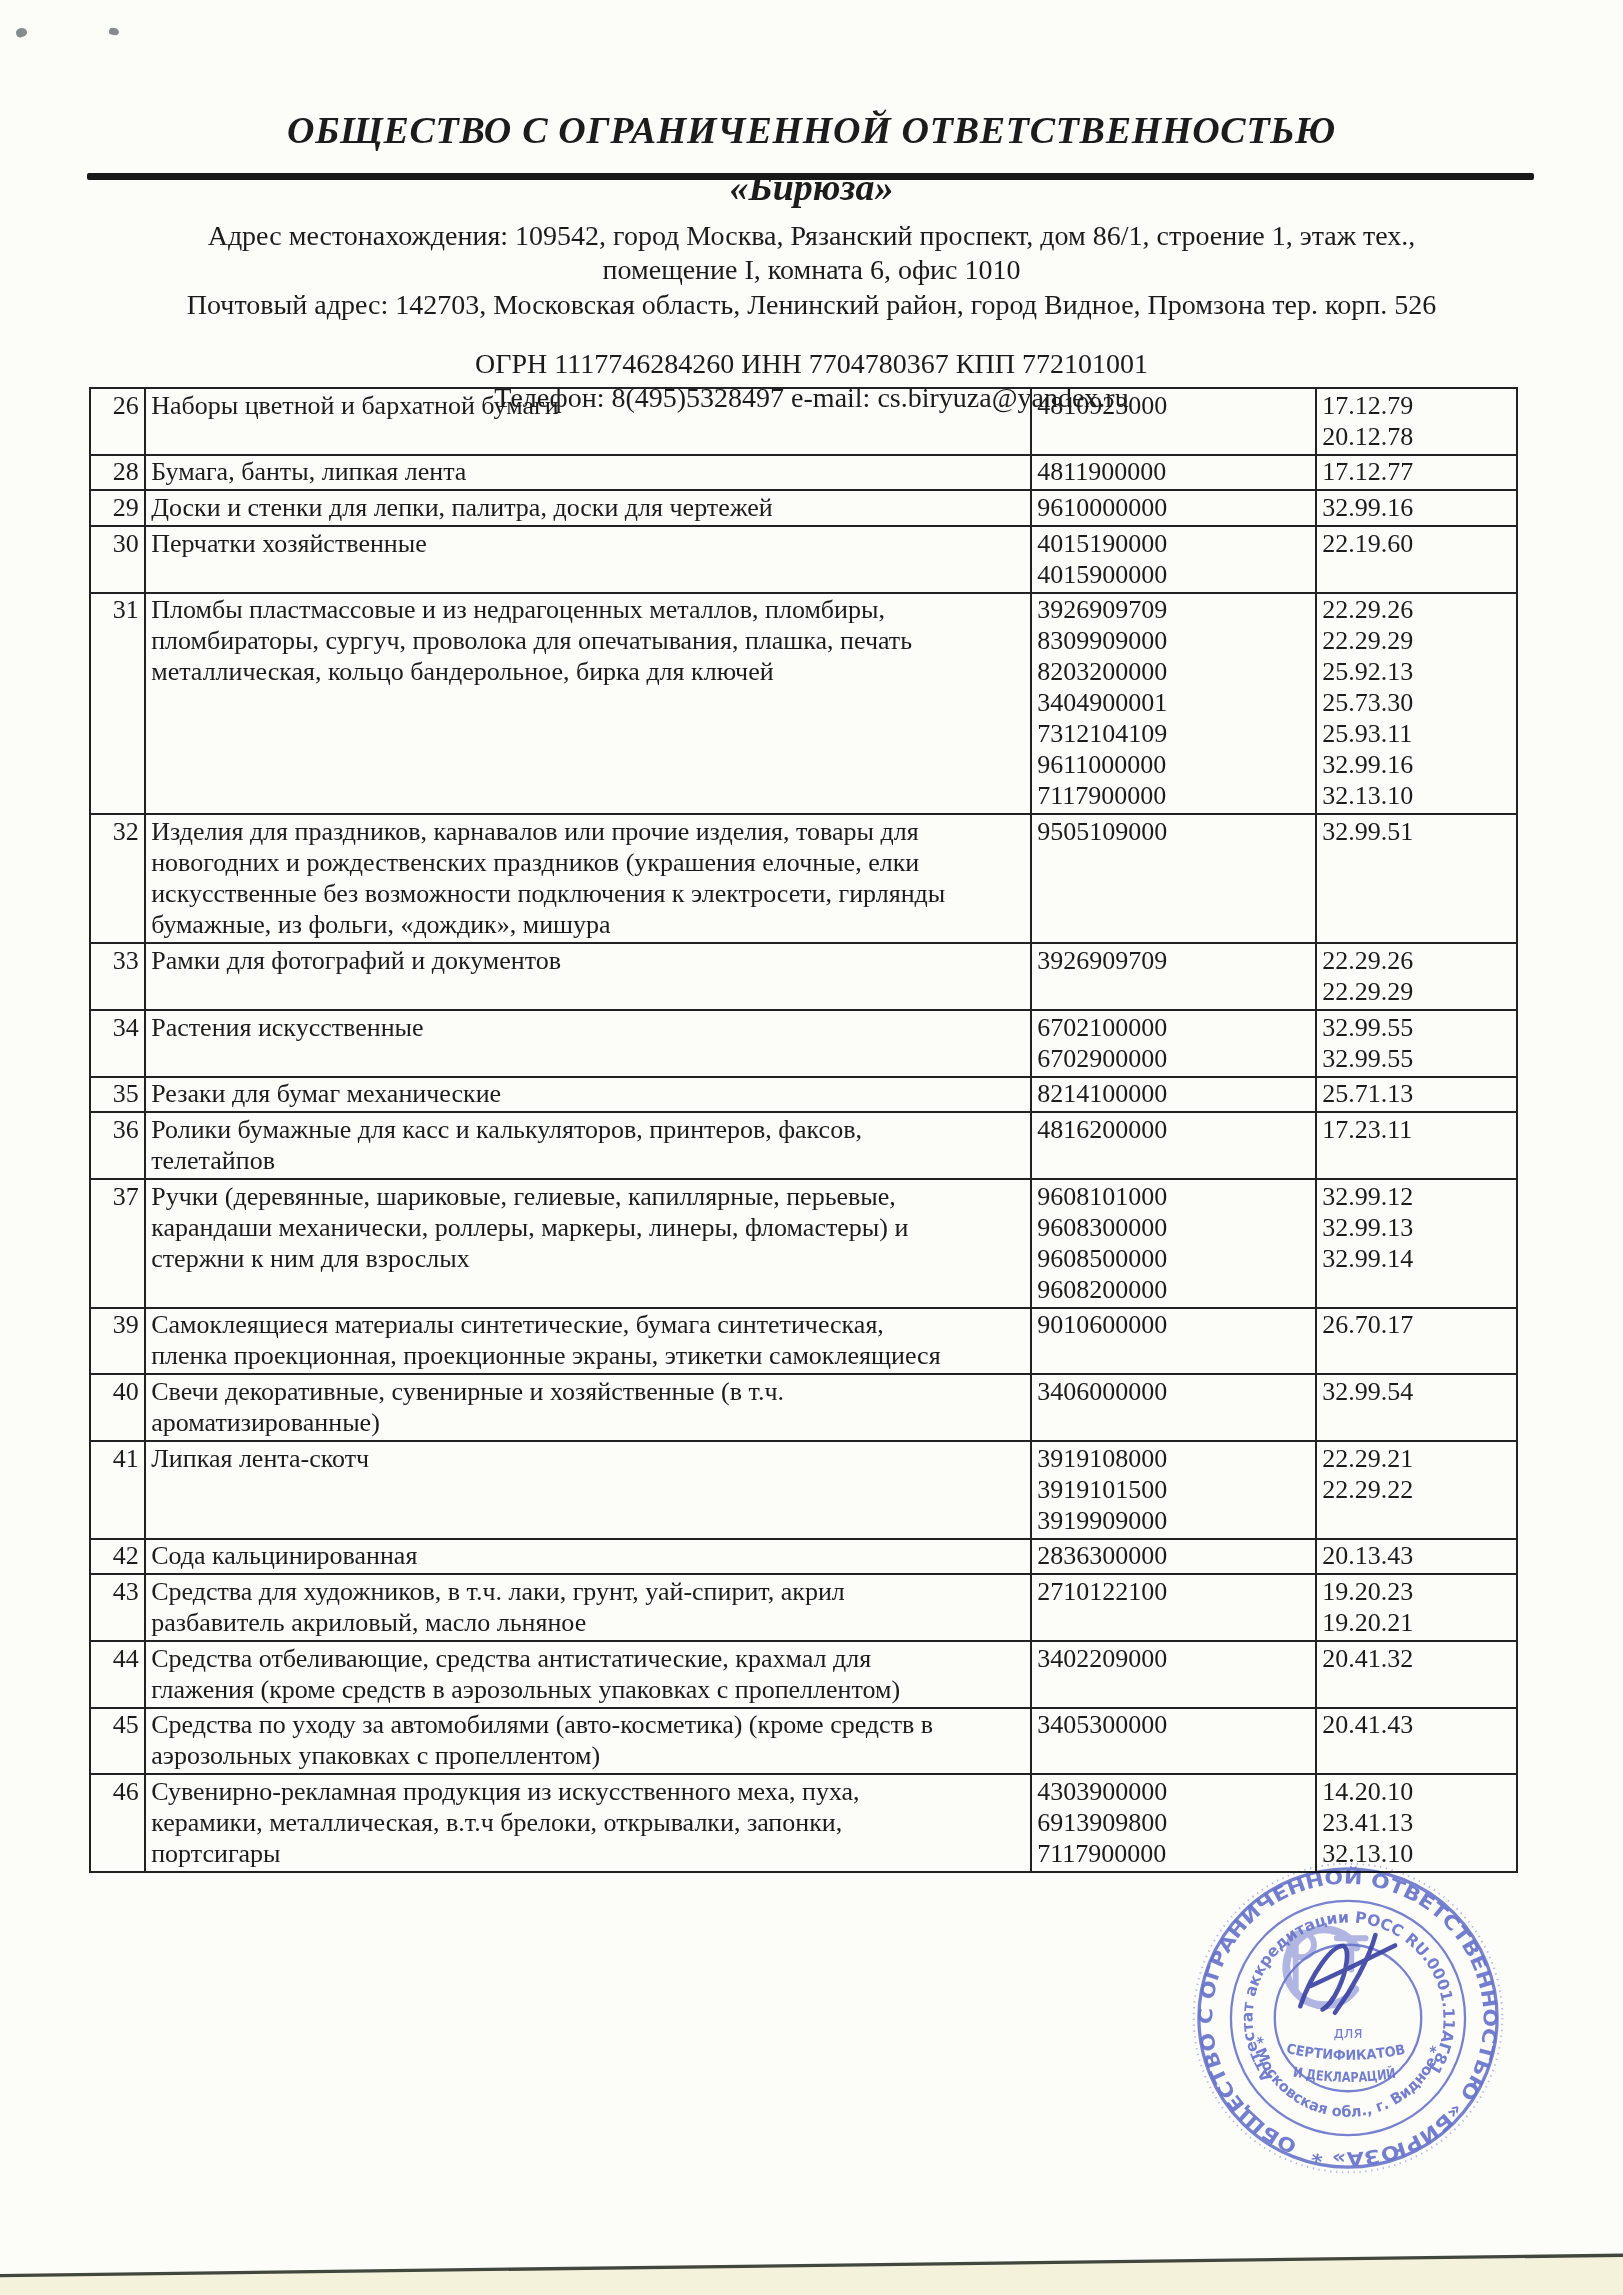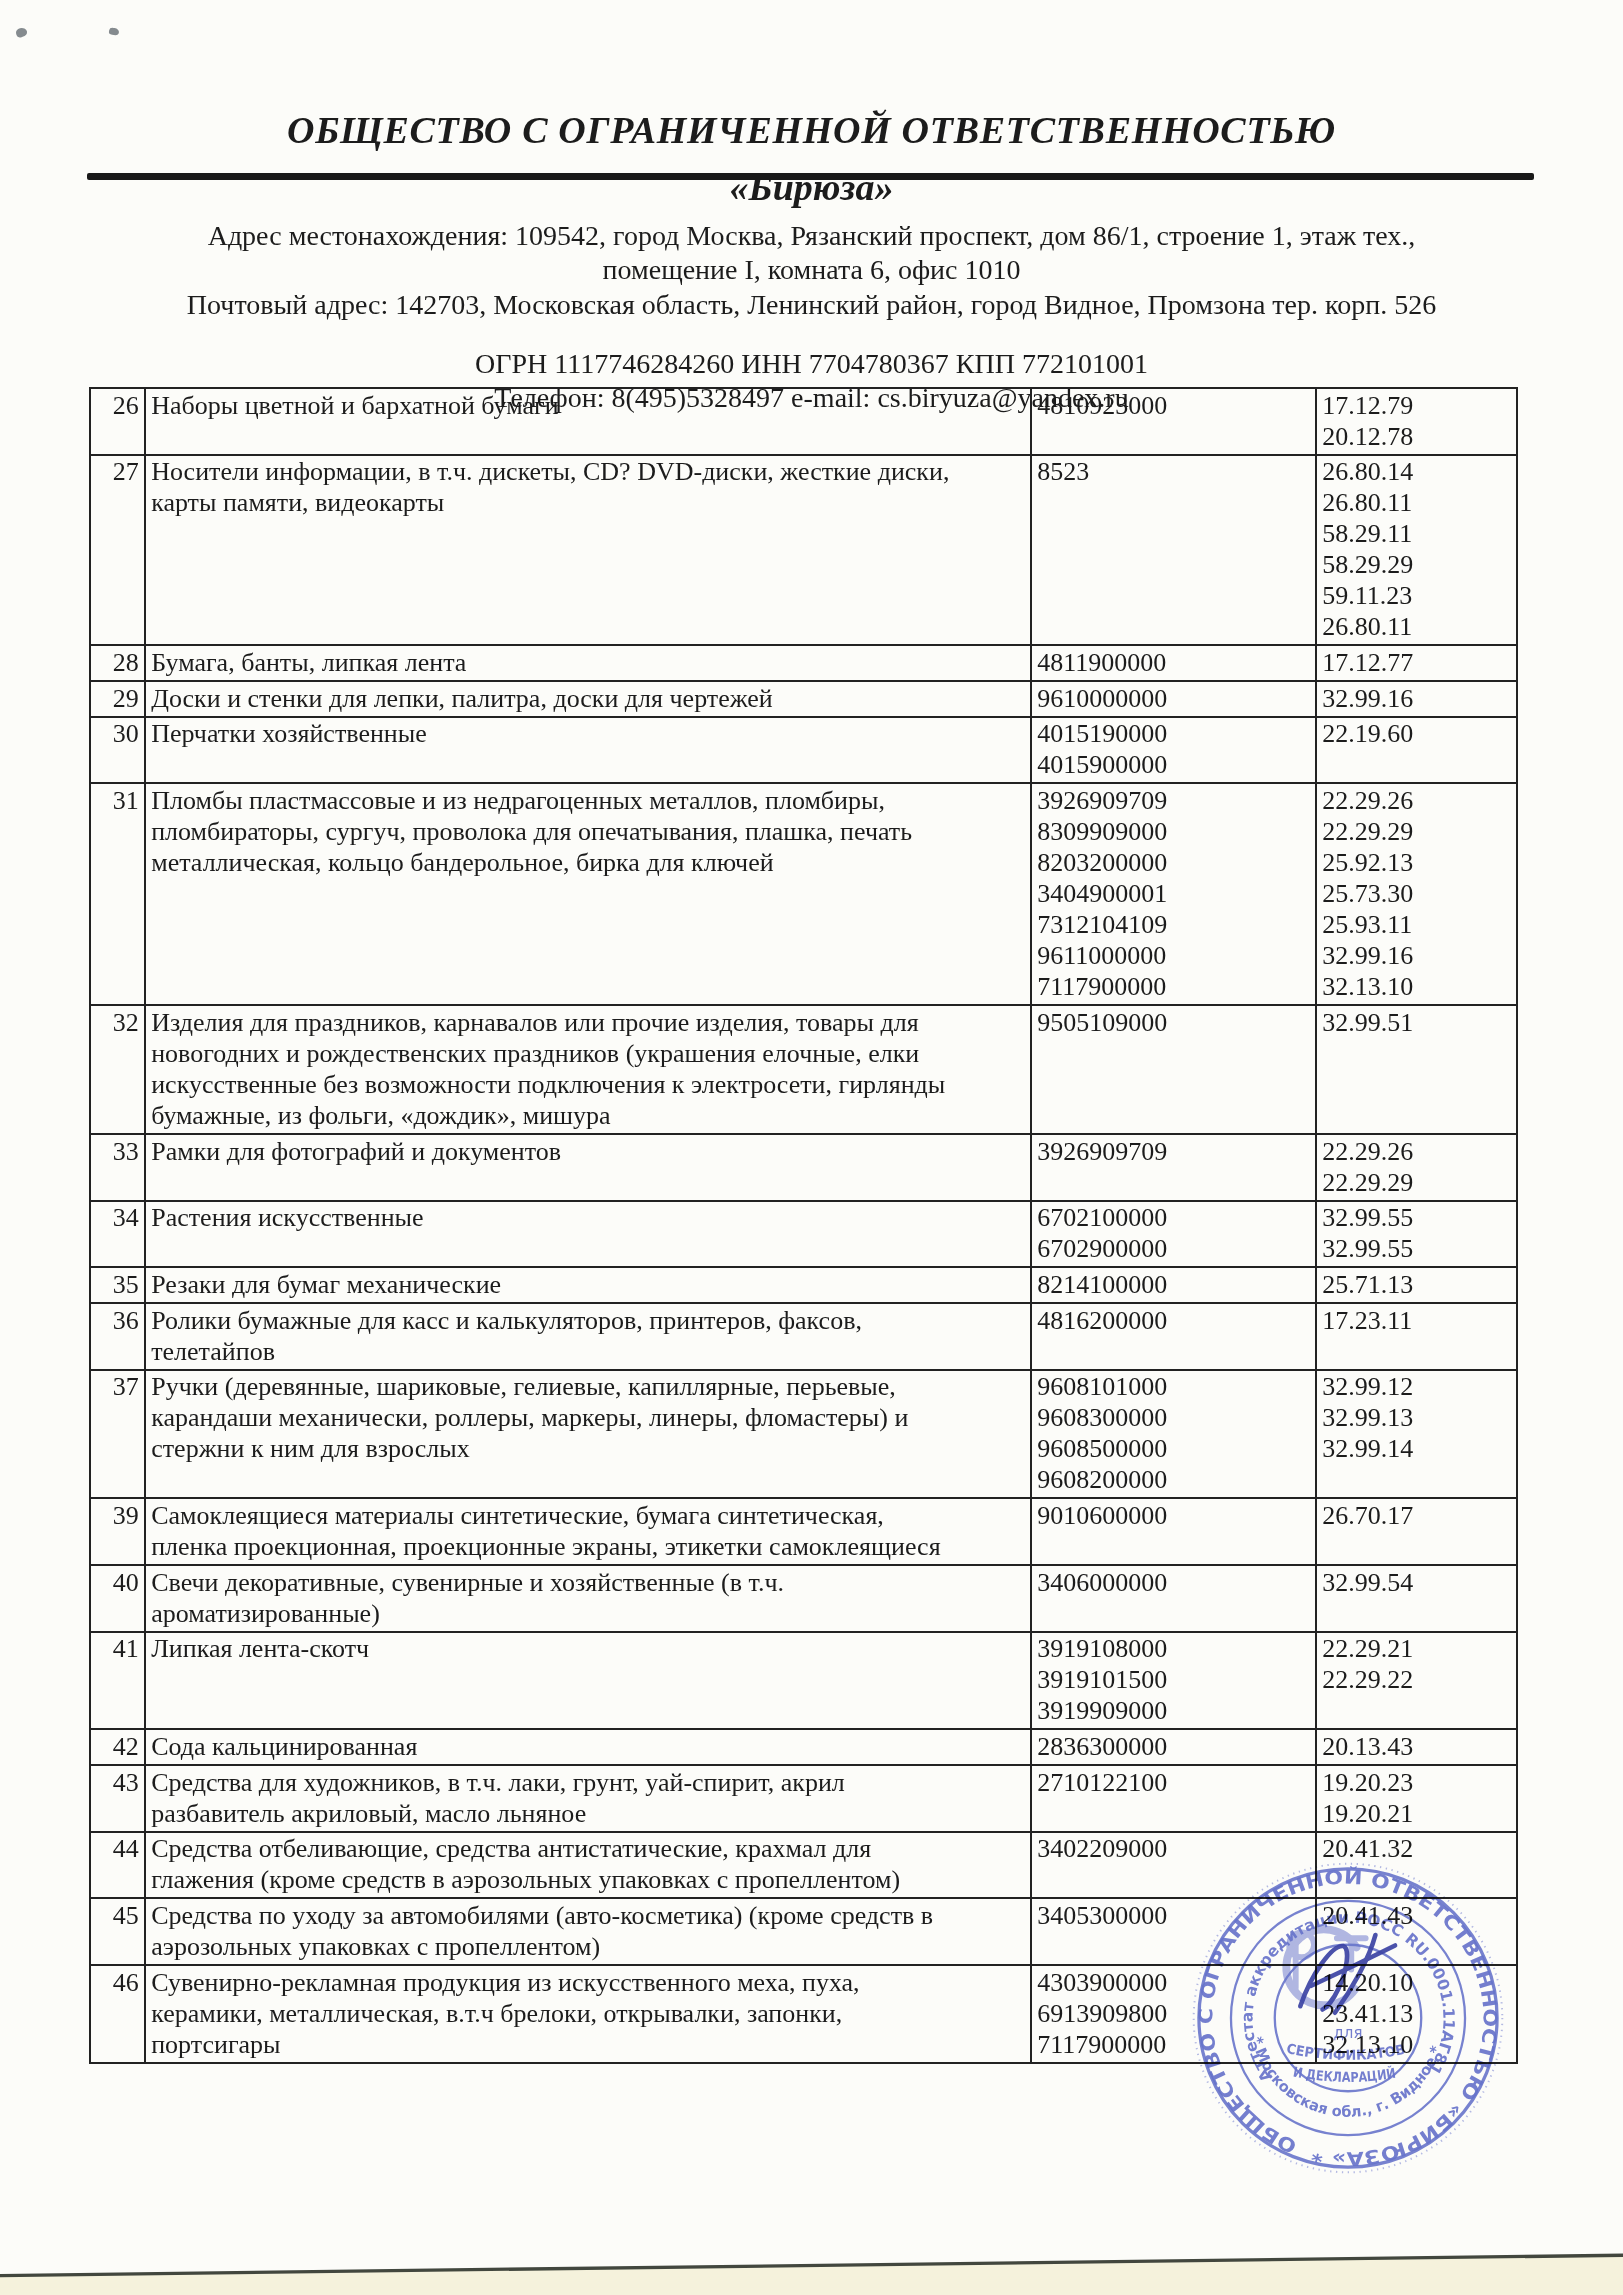--- a/index.html
+++ b/index.html
@@ -71,32 +71,20 @@
         <col style="width:201px">
     </colgroup>
     <tbody>
 
     <tr>
         <td class="c-num">26</td>
         <td class="c-desc">Наборы цветной и бархатной бумаги</td>
         <td class="c-code">4810923000</td>
         <td class="c-class">17.12.79
 20.12.78</td>
-      </tr>
-        <tr>
-        <td class="c-num">27</td>
-        <td class="c-desc">Носители информации, в т.ч. дискеты, CD? DVD-диски, жесткие диски,
-карты памяти, видеокарты</td>
-        <td class="c-code">8523</td>
-        <td class="c-class">26.80.14
-26.80.11
-58.29.11
-58.29.29
-59.11.23
-26.80.11</td>
       </tr>
         <tr>
         <td class="c-num">28</td>
         <td class="c-desc">Бумага, банты, липкая лента</td>
         <td class="c-code">4811900000</td>
         <td class="c-class">17.12.77</td>
       </tr>
         <tr>
         <td class="c-num">29</td>
         <td class="c-desc">Доски и стенки для лепки, палитра, доски для чертежей</td>

